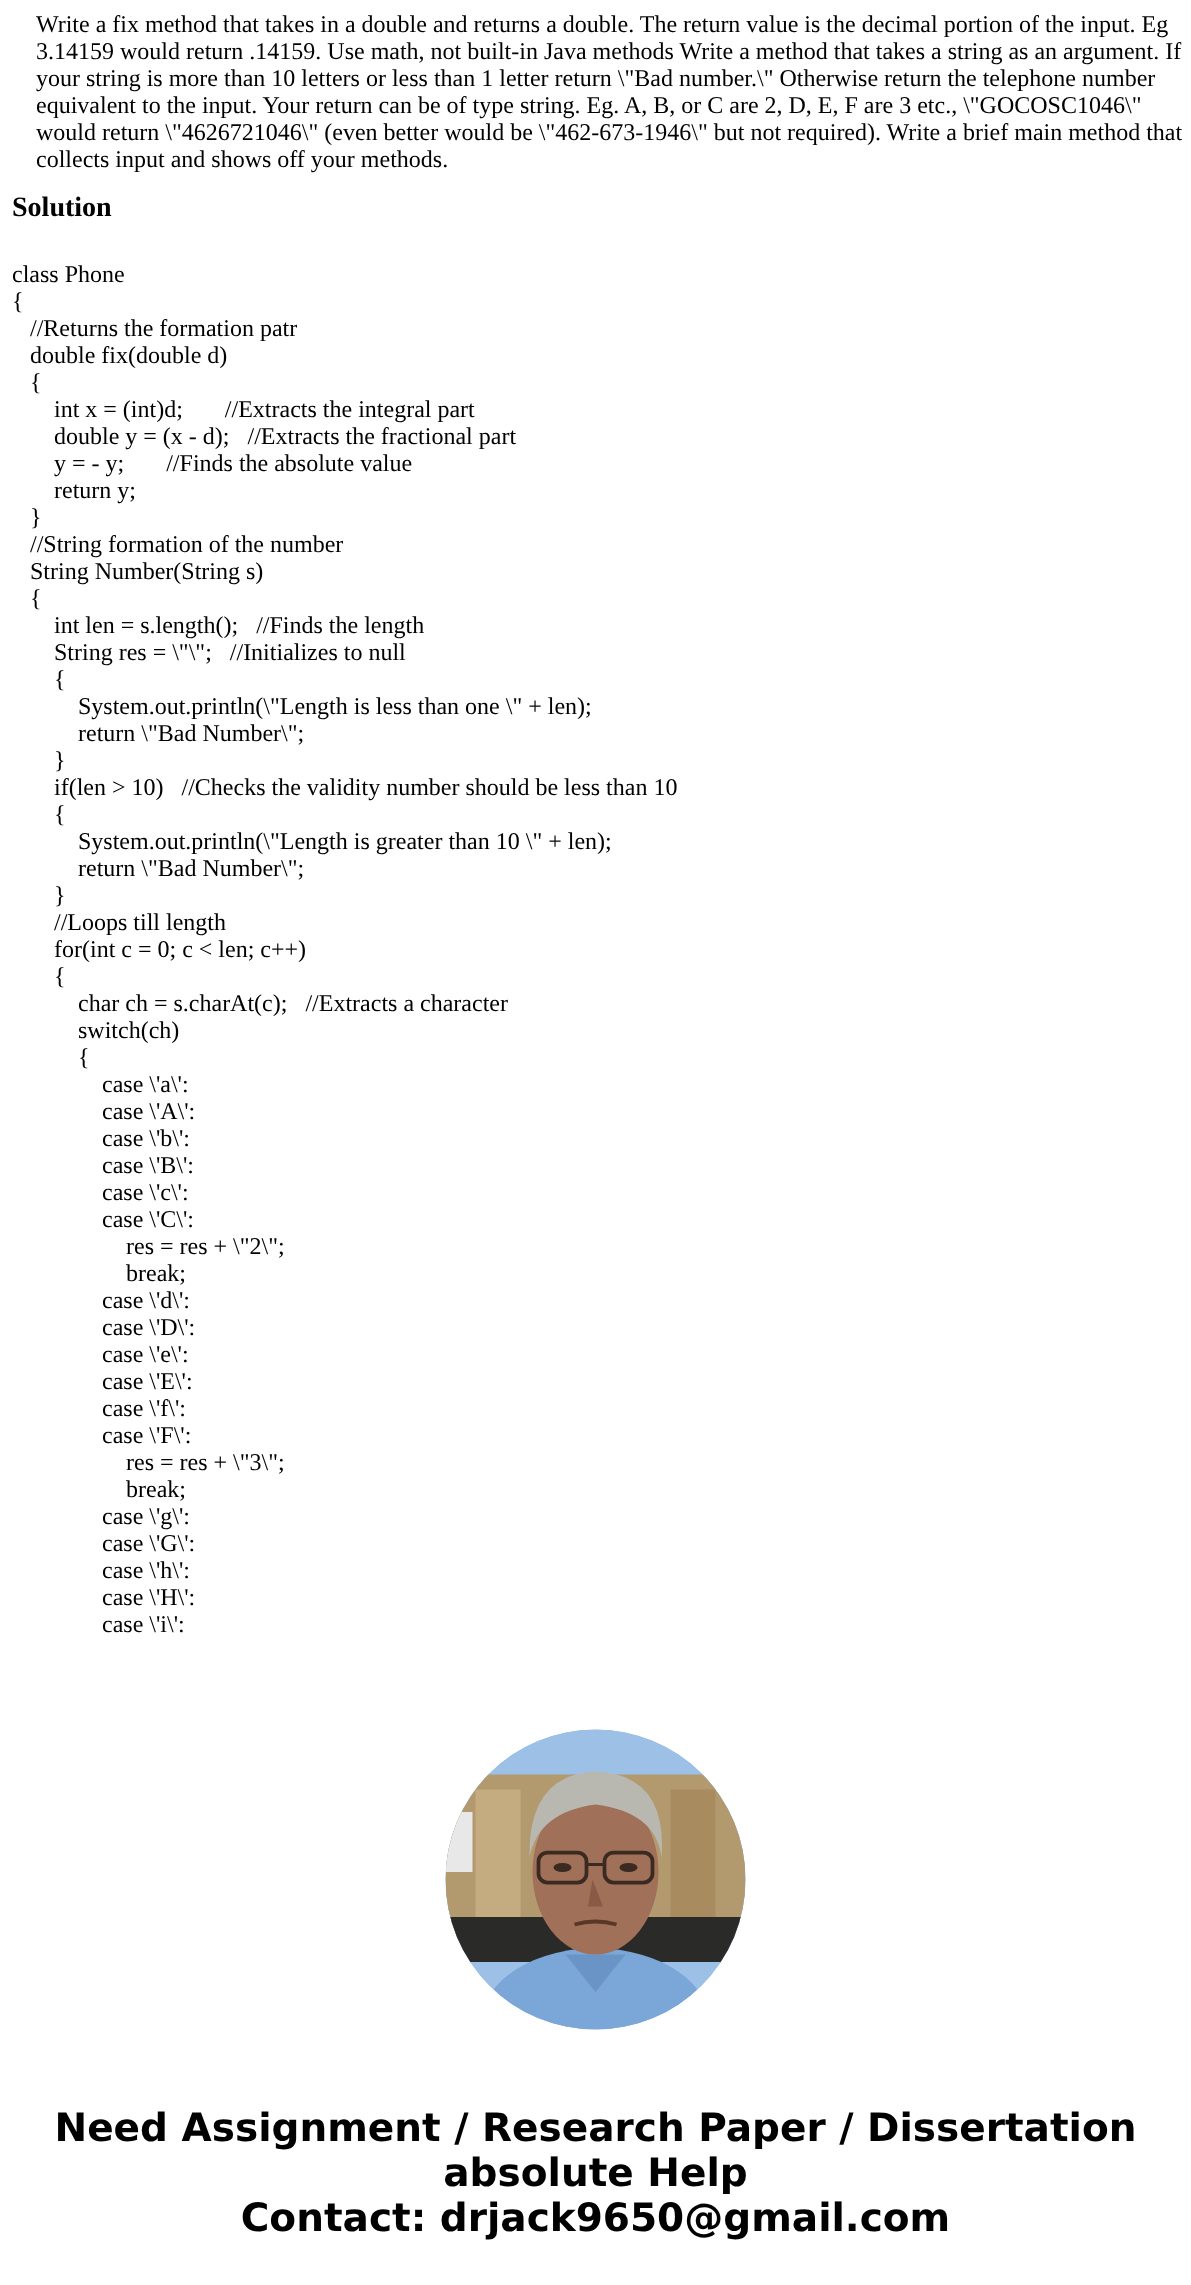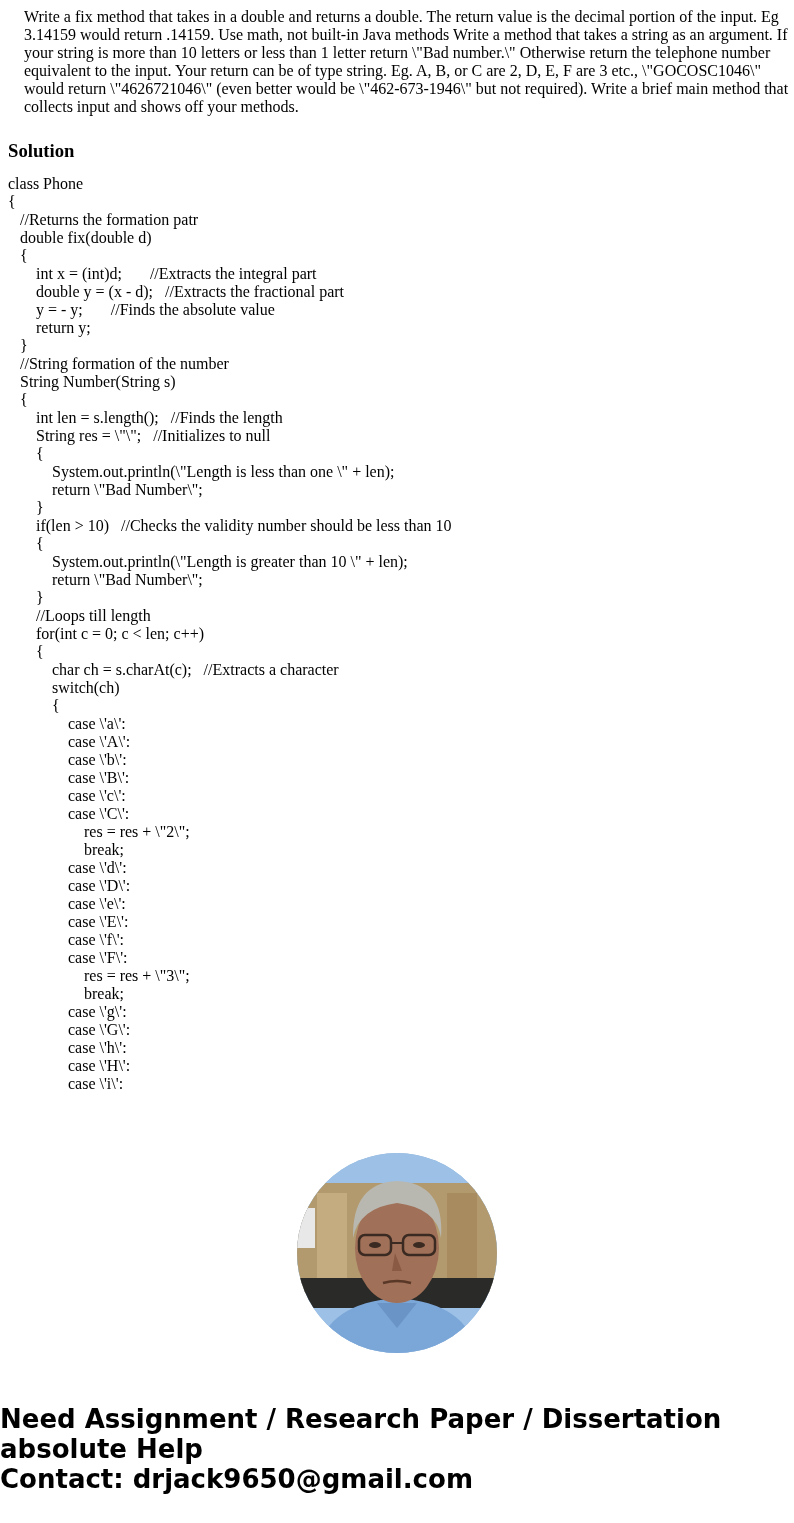--- a/index.html
+++ b/index.html
@@ -16,21 +16,21 @@
       left: 24px;
       top: 8px;
       width: 778px;
       font-size: 16px;
       line-height: 18px;
       margin: 0;
     }
     .solution-title {
       position: absolute;
       left: 8px;
-      top: 140px;
+      top: 128px;
       font-size: 18.7px;
       font-weight: bold;
       margin: 0;
       line-height: 22px;
     }
     .code {
       position: absolute;
       left: 8px;
       top: 175px;
       width: 778px;
@@ -52,21 +52,21 @@
       border-radius: 50%;
       overflow: hidden;
       background: #8fb3d9;
     }
     .avatar svg { display: block; }
     .promo {
       position: absolute;
       left: 0;
       top: 1404px;
       width: 794px;
-      text-align: left;
+      text-align: center;
       font-family: "DejaVu Sans", sans-serif;
       font-weight: bold;
       font-size: 26px;
       line-height: 30px;
       margin: 0;
     }
     .promo div { white-space: nowrap; }
   </style>
 </head>
 <body>

